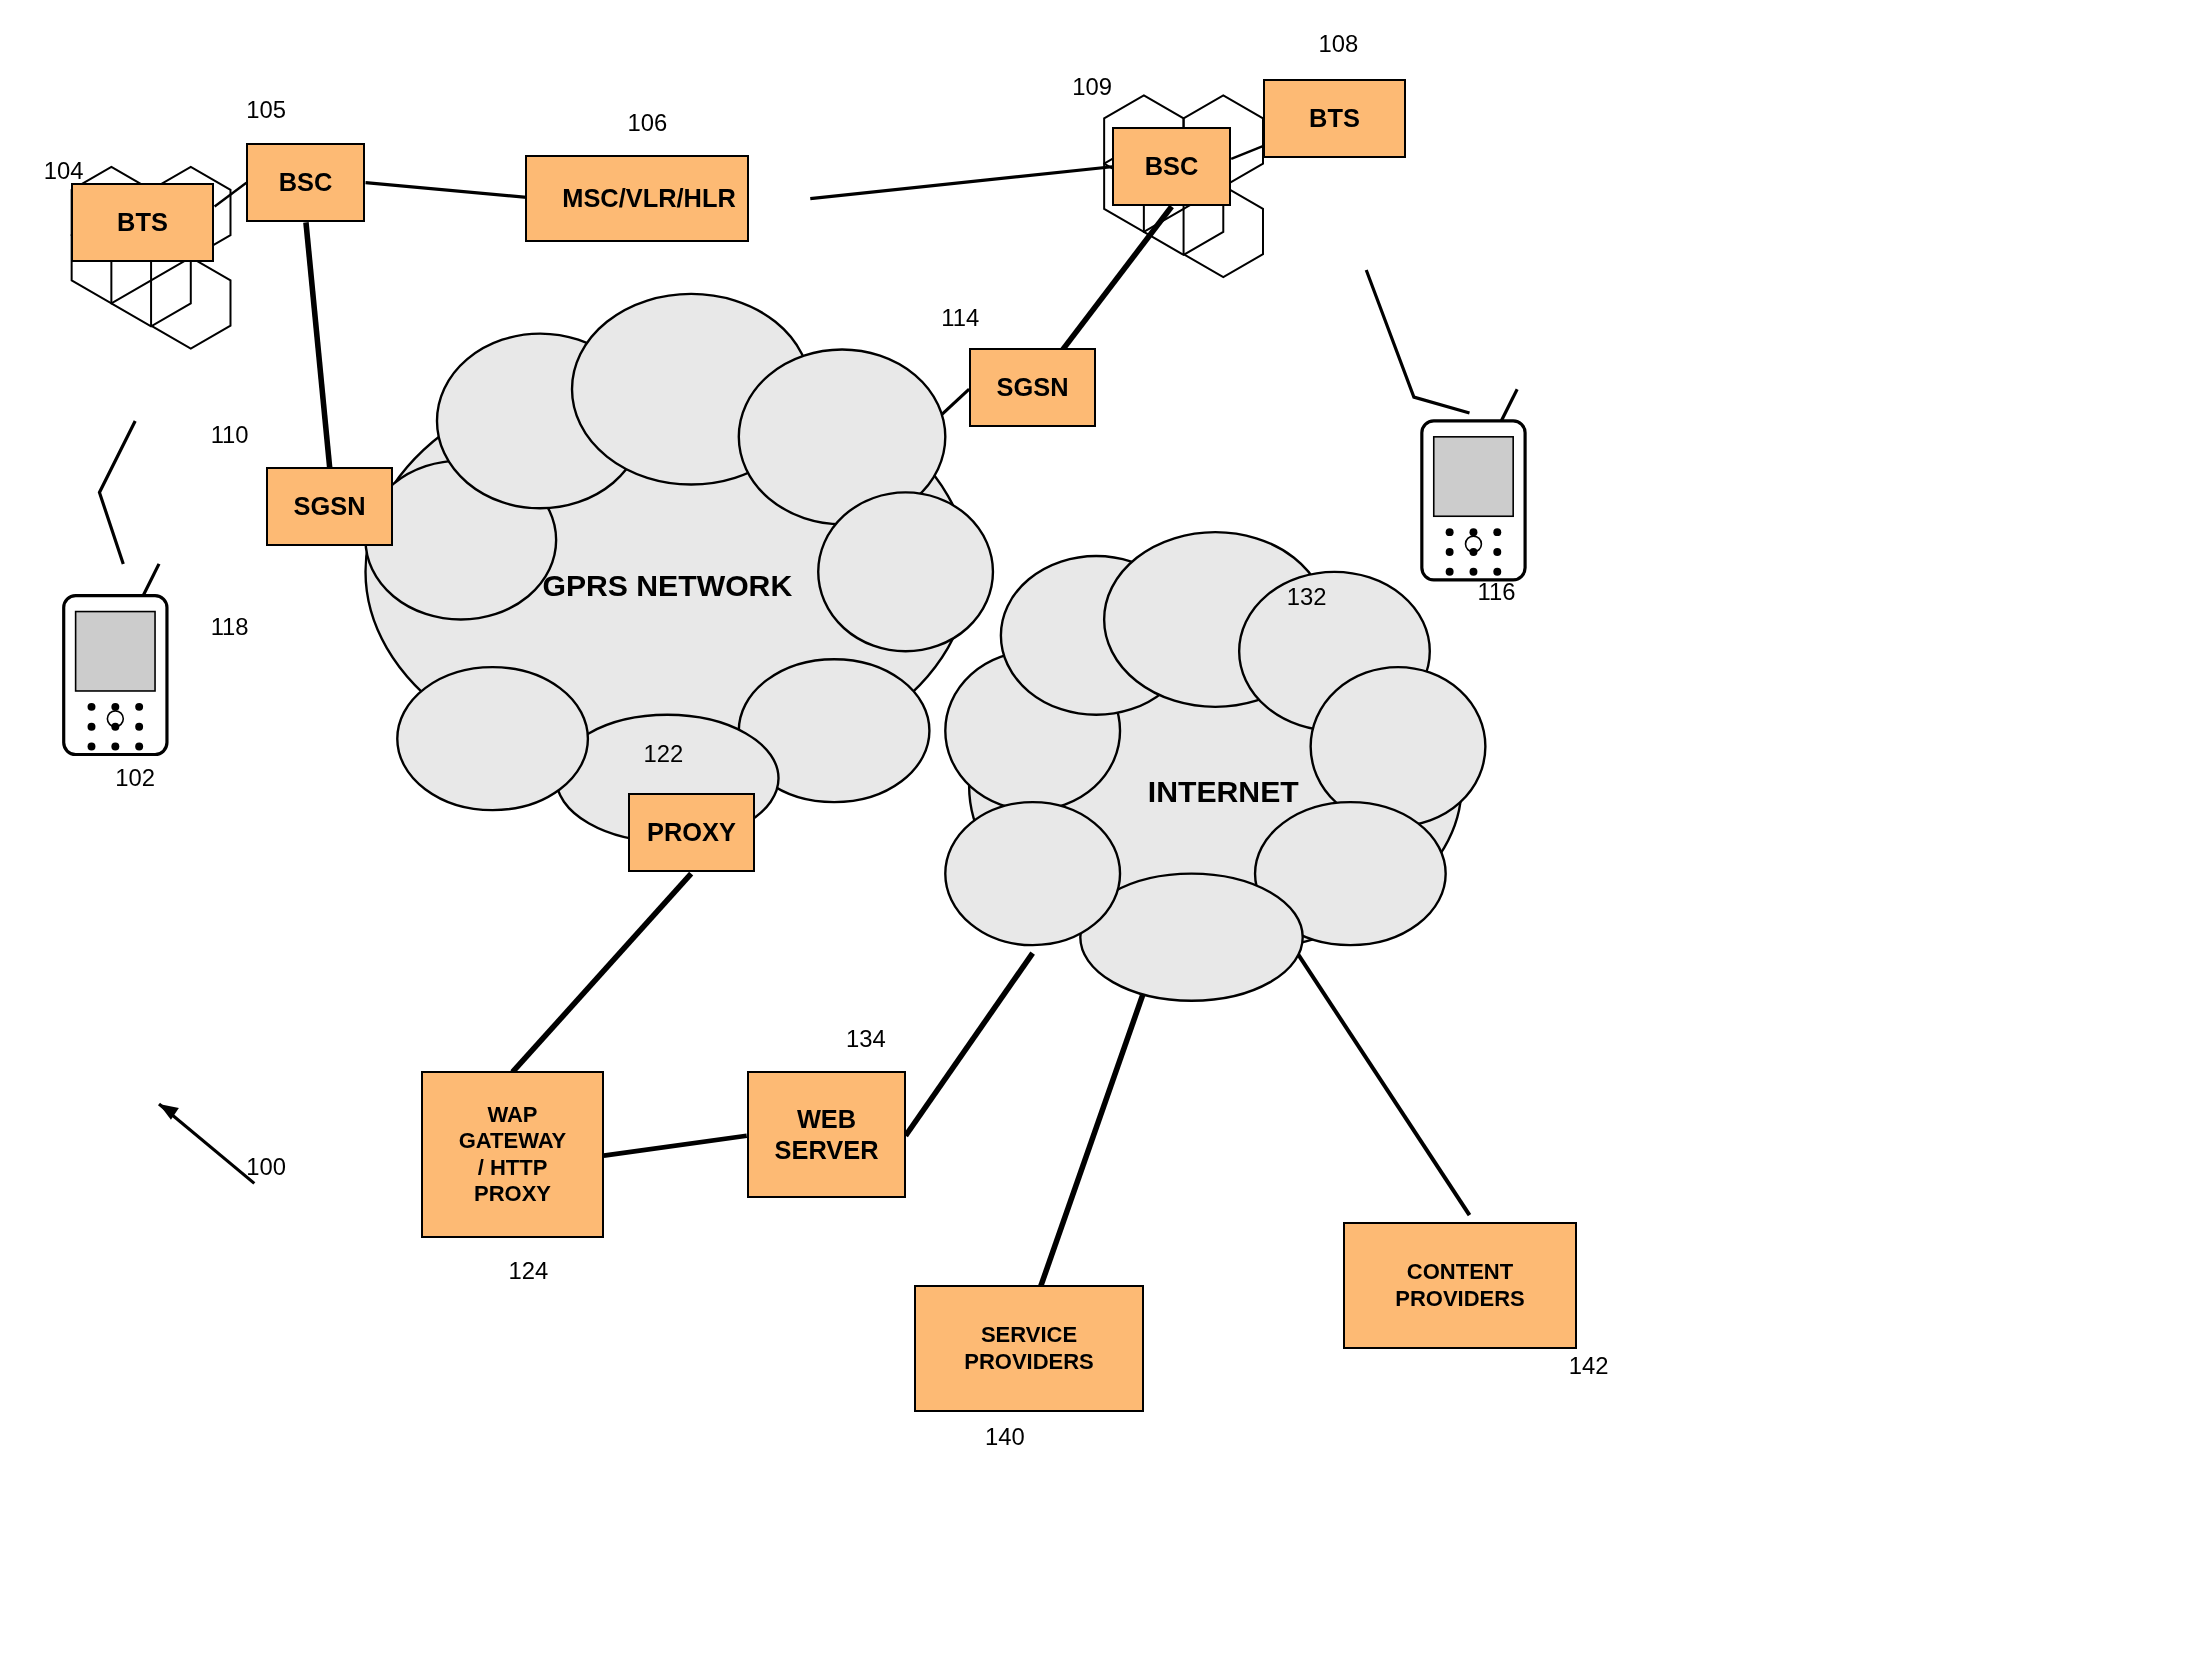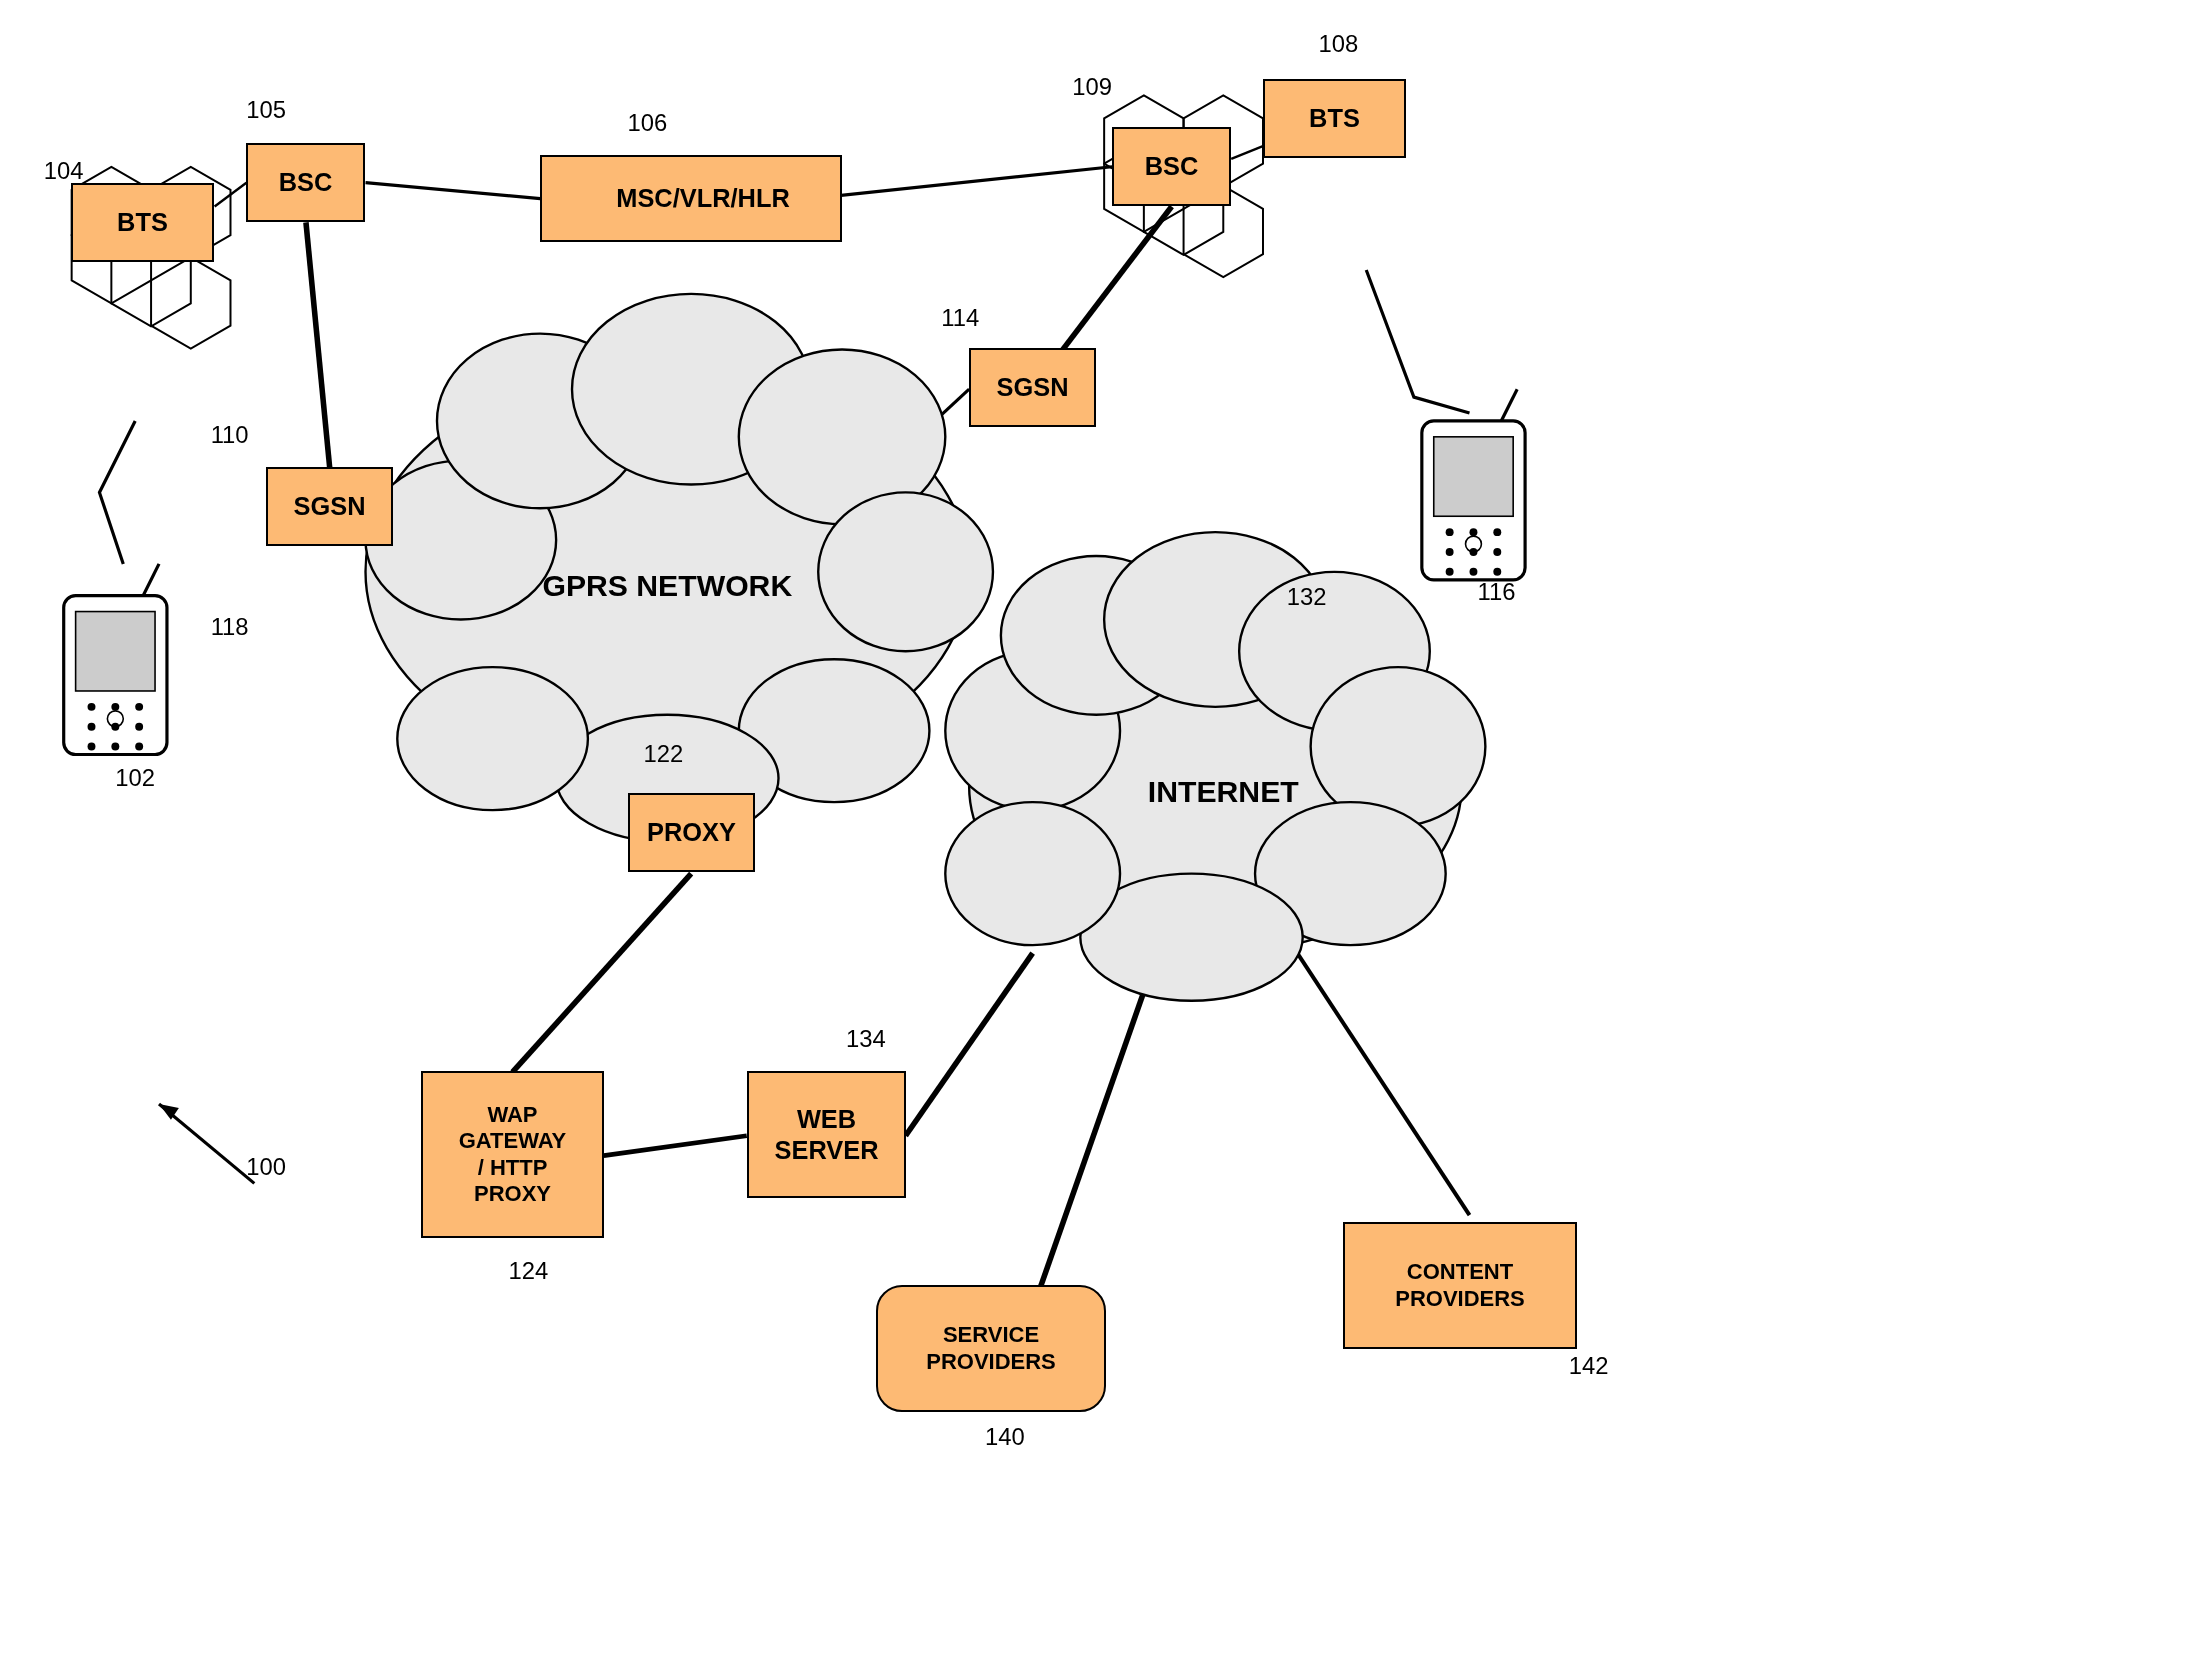--- a/index.html
+++ b/index.html
@@ -189,21 +189,21 @@
   </svg>
 
   <div class="box" style="left:246px;top:143px;width:119px;height:79px;">
     <span>BSC</span>
   </div>
 
   <div class="box" style="left:71px;top:183px;width:143px;height:79px;">
     <span>BTS</span>
   </div>
 
-  <div class="box" style="left:540px;top:155px;width:302px;height:87px;padding-left:24px;">
+  <div class="box" style="left:525px;top:155px;width:224px;height:87px;padding-left:24px;">
     <span>MSC/VLR/HLR</span>
   </div>
 
   <div class="box" style="left:1112px;top:127px;width:119px;height:79px;">
     <span>BSC</span>
   </div>
 
   <div class="box" style="left:1263px;top:79px;width:143px;height:79px;">
     <span>BTS</span>
   </div>
@@ -221,21 +221,21 @@
   </div>
 
   <div class="box" style="left:421px;top:1071px;width:183px;height:167px;font-size:22px;">
     <span>WAP<br>GATEWAY<br>/ HTTP<br>PROXY</span>
   </div>
 
   <div class="box" style="left:747px;top:1071px;width:159px;height:127px;">
     <span>WEB<br>SERVER</span>
   </div>
 
-  <div class="box" style="left:876px;top:1285px;width:230px;height:127px;font-size:22px;border-radius:26px;">
+  <div class="box" style="left:914px;top:1285px;width:230px;height:127px;font-size:22px;">
     <span>SERVICE<br>PROVIDERS</span>
   </div>
 
   <div class="box" style="left:1343px;top:1214px;width:234px;height:127px;font-size:22px;margin-top:8px;">
     <span>CONTENT<br>PROVIDERS</span>
   </div>
 
 </div>
 
 

